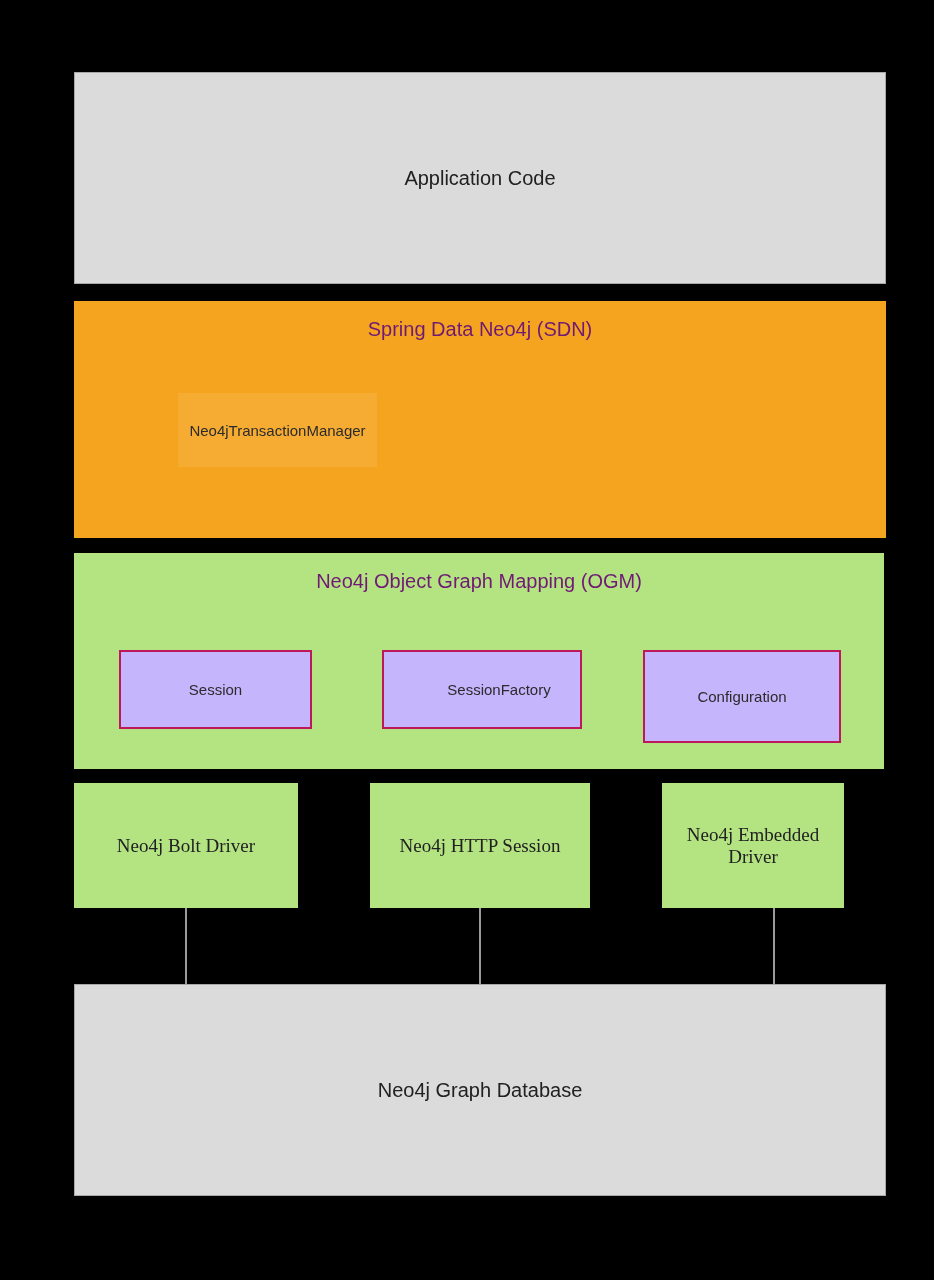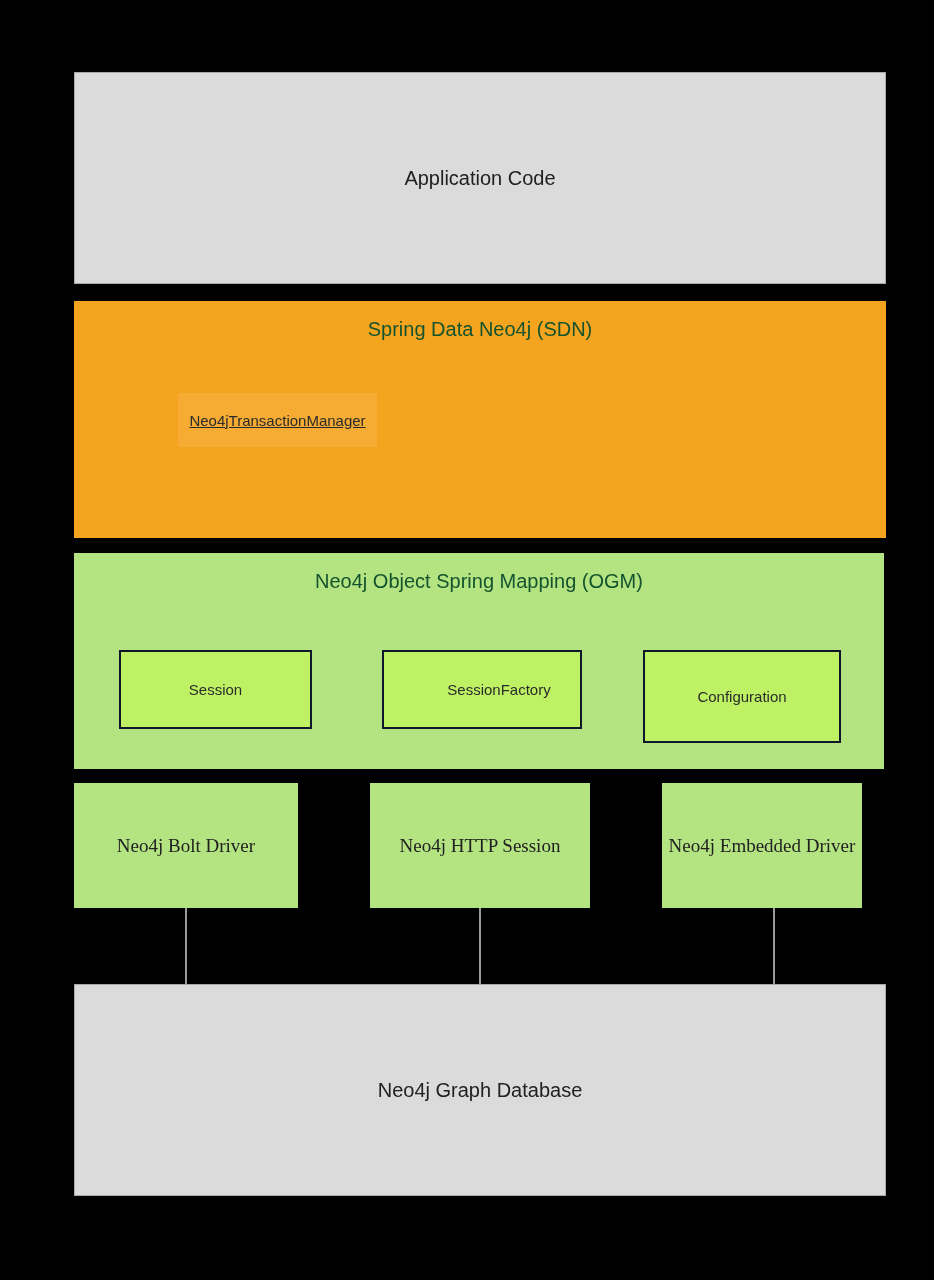--- a/index.html
+++ b/index.html
@@ -35,62 +35,62 @@
   .green-layer {
     background: #b4e482;
   }
   .layer-title {
     position: absolute;
     left: 0;
     right: 0;
     top: 17px;
     text-align: center;
     font-size: 20px;
-    color: #14532d;
+    color: #701a75;
   }
   .sub {
     position: absolute;
     box-sizing: border-box;
     display: flex;
     align-items: center;
     justify-content: center;
     text-align: center;
     font-size: 15px;
     color: #2b2b2b;
   }
   .orange-light {
     background: #f6ac33;
   }
   .yellow {
-    background: #bef264;
-    border: 2px solid #0f172a;
+    background: #c4b5fd;
+    border: 2px solid #be185d;
   }
   .driver {
     background: #b4e482;
     font-size: 19px;
     font-family: Liberation Serif, serif;
   }
   .connector {
     position: absolute;
     width: 2px;
     background: #9a9a9a;
   }
 
   
   #app-box      { left: 74px;  top: 72px;   width: 812px; height: 212px; }
   #sdn-box      { left: 74px;  top: 301px;  width: 812px; height: 237px; }
-  #sdn-tm       { left: 104px; top: 92px;   width: 199px; height: 54px; text-decoration: underline;  }
+  #sdn-tm       { left: 104px; top: 92px;   width: 199px; height: 74px;  }
   #sdn-repo     { left: 499px; top: 92px;   width: 212px; height: 74px;  }
   #ogm-box      { left: 74px;  top: 553px;  width: 810px; height: 216px; }
   #ogm-session  { left: 45px;  top: 97px;   width: 193px; height: 79px;  }
   #ogm-factory  { left: 308px; top: 97px;   width: 200px; height: 79px; padding-left: 34px;  }
   #ogm-config   { left: 569px; top: 97px;   width: 198px; height: 93px;  }
   #driver-bolt     { left: 74px;  top: 783px; width: 224px; height: 125px; }
   #driver-http     { left: 370px; top: 783px; width: 220px; height: 125px; }
-  #driver-embedded { left: 662px; top: 783px; width: 200px; height: 125px; }
+  #driver-embedded { left: 662px; top: 783px; width: 182px; height: 125px; }
   #line-bolt     { left: 185px; top: 908px; height: 104px; }
   #line-http     { left: 479px; top: 908px; height: 104px; }
   #line-embedded { left: 773px; top: 908px; height: 104px; }
   #db-box       { left: 74px;  top: 984px; width: 812px; height: 212px; }
 </style>
 </head>
 <body>
 
 <div class="diagram">
 
@@ -99,21 +99,21 @@
   </div>
 
   <div id="sdn-box" class="box orange-layer">
     <div class="layer-title">Spring Data Neo4j (SDN)</div>
     <div id="sdn-tm" class="sub orange-light">
       <span>Neo4jTransactionManager</span>
     </div>
   </div>
 
   <div id="ogm-box" class="box green-layer">
-    <div class="layer-title">Neo4j Object Spring Mapping (OGM)</div>
+    <div class="layer-title">Neo4j Object Graph Mapping (OGM)</div>
     <div id="ogm-session" class="sub yellow">
       <span>Session</span>
     </div>
     <div id="ogm-factory" class="sub yellow">
       <span>SessionFactory</span>
     </div>
     <div id="ogm-config" class="sub yellow">
       <span>Configuration</span>
     </div>
   </div>

